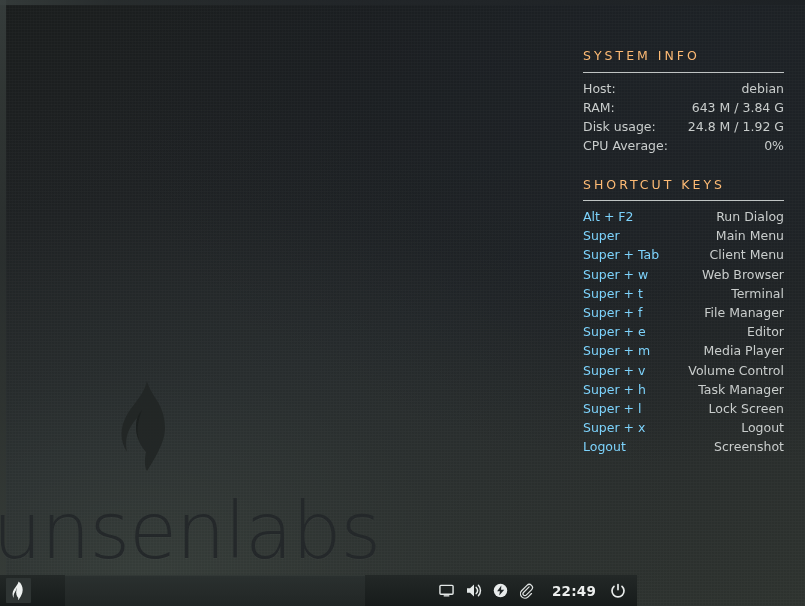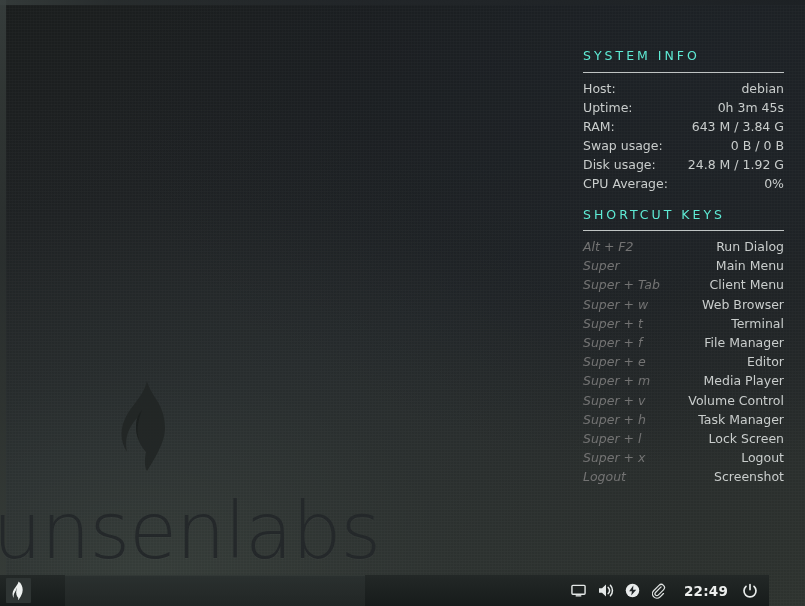--- a/index.html
+++ b/index.html
@@ -77,21 +77,21 @@
     left: 583px; top: 50px;
     width: 201px;
     color: #c9cdcc;
     font-size: 12.5px;
     line-height: 1;
     -webkit-font-smoothing: antialiased;
   }
   .conky-heading {
     font-size: 12.5px;
     letter-spacing: 3.0px;
-    color: #5eead4;
+    color: #fdba74;
     text-transform: uppercase;
     white-space: nowrap;
   }
   .conky-rule {
     height: 1px;
     background: #cdd1d0;
     margin-top: 9px;
     margin-bottom: 10px;
     width: 201px;
     opacity: .92;
@@ -99,30 +99,30 @@
   .conky-row {
     display: flex;
     justify-content: space-between;
     align-items: baseline;
     height: 19px;
     white-space: nowrap;
   }
   .conky-key   { color: #c9cdcc; font-size: 12.5px; }
   .conky-value { color: #c9cdcc; font-size: 12.5px; text-align: center; }
 
-  #conky-shortcuts-heading { margin-top: 12px; }
+  #conky-shortcuts-heading { margin-top: 20px; }
   .shortcut-row { height: 19.2px; }
-  .shortcut-key    { color: #737373; font-size: 12.5px; font-style: italic; }
+  .shortcut-key    { color: #7dd3fc; font-size: 12.5px; }
   .shortcut-action { color: #c9cdcc; font-size: 12.5px; text-align: right; }
 
   
   #taskbar {
     position: absolute;
     left: 0; bottom: 0;
-    width: 769px; height: 31px;
+    width: 637px; height: 31px;
     background: linear-gradient(180deg, #232827 0%, #1c2120 55%, #171b1b 100%);
     display: flex;
     align-items: stretch;
     gap: 28px;
   }
   #taskbar-launcher {
     width: 37px;
     display: flex; align-items: center; justify-content: center;
     flex: 0 0 auto;
   }
@@ -182,30 +182,22 @@
 
     <div class="conky-heading">SYSTEM INFO</div>
     <div class="conky-rule"></div>
 
     <div>
       <div class="conky-row">
         <span class="conky-key">Host:</span>
         <span class="conky-value">debian</span>
       </div>
       <div class="conky-row">
-        <span class="conky-key">Uptime:</span>
-        <span class="conky-value">0h 3m 45s</span>
-      </div>
-      <div class="conky-row">
         <span class="conky-key">RAM:</span>
         <span class="conky-value">643 M / 3.84 G</span>
-      </div>
-      <div class="conky-row">
-        <span class="conky-key">Swap usage:</span>
-        <span class="conky-value">0 B / 0 B</span>
       </div>
       <div class="conky-row">
         <span class="conky-key">Disk usage:</span>
         <span class="conky-value">24.8 M / 1.92 G</span>
       </div>
       <div class="conky-row">
         <span class="conky-key">CPU Average:</span>
         <span class="conky-value">0%</span>
       </div>
     </div>

